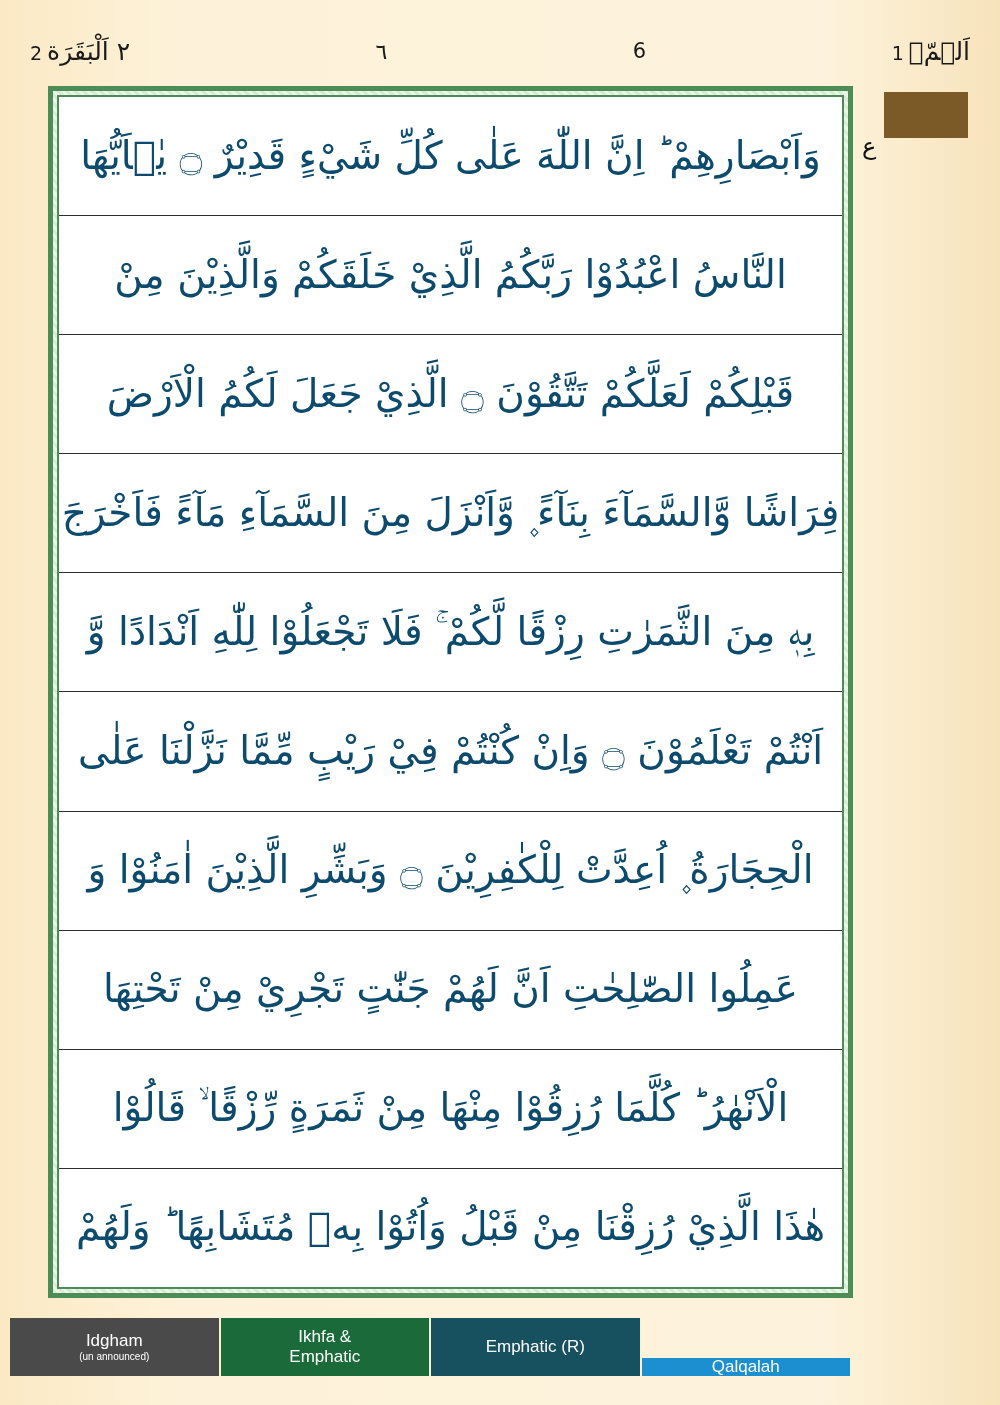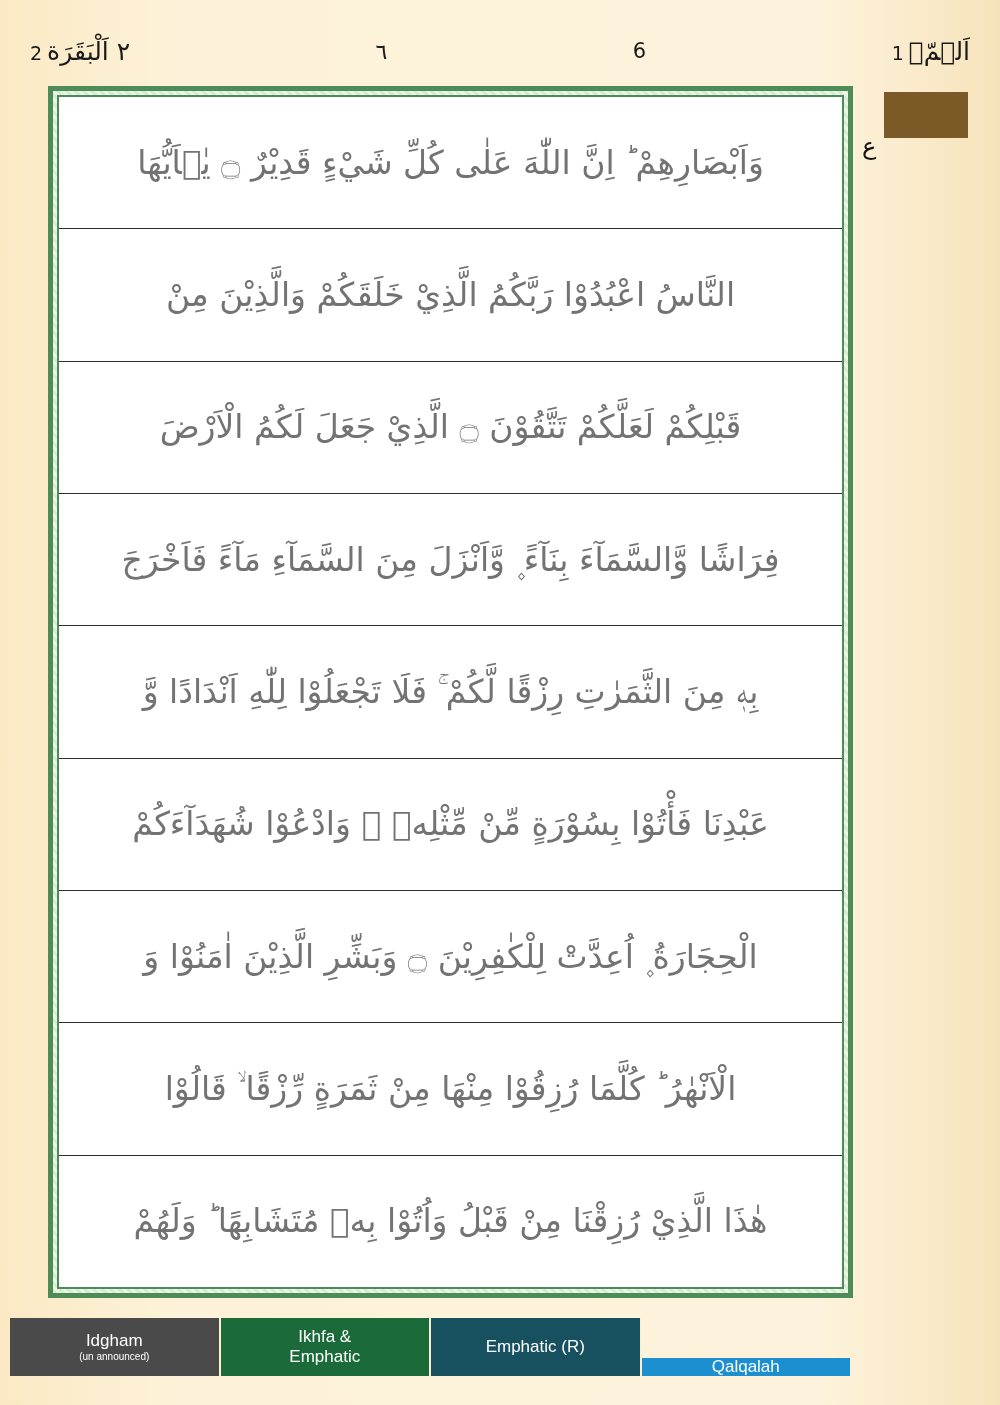--- a/index.html
+++ b/index.html
@@ -77,23 +77,23 @@
     align-items: center;
     justify-content: center;
     direction: rtl;
     padding: 0 10px;
     box-sizing: border-box;
     overflow: hidden;
   }
   .aya-line:last-child { border-bottom: none; }
   .aya-text {
     font-family: "DejaVu Sans", sans-serif;
-    font-size: 33px;
+    font-size: 39px;
     line-height: 1.15;
-    color: #737373;
+    color: #0c4a6e;
     white-space: nowrap;
     direction: rtl;
     unicode-bidi: isolate;
   }
 
   
   .ruku {
     position: absolute;
     top: 132px;
     left: 862px;
@@ -169,24 +169,27 @@
       <div class="aya-line">
         <div class="aya-text">قَبْلِكُمْ لَعَلَّكُمْ تَتَّقُوْنَ ۝ الَّذِيْ جَعَلَ لَكُمُ الْاَرْضَ</div>
       </div>
       <div class="aya-line">
         <div class="aya-text">فِرَاشًا وَّالسَّمَآءَ بِنَآءً ۪ وَّاَنْزَلَ مِنَ السَّمَآءِ مَآءً فَاَخْرَجَ</div>
       </div>
       <div class="aya-line">
         <div class="aya-text">بِهٖ مِنَ الثَّمَرٰتِ رِزْقًا لَّكُمْ ۚ فَلَا تَجْعَلُوْا لِلّٰهِ اَنْدَادًا وَّ</div>
       </div>
       <div class="aya-line">
-        <div class="aya-text">عَبْدِنَا فَأْتُوْا بِسُوْرَةٍ مِّنْ مِّثْلِهٖ ۪ وَادْعُوْا شُهَدَآءَكُمْ</div>
+        <div class="aya-text">اَنْتُمْ تَعْلَمُوْنَ ۝ وَاِنْ كُنْتُمْ فِيْ رَيْبٍ مِّمَّا نَزَّلْنَا عَلٰى</div>
       </div>
       <div class="aya-line">
         <div class="aya-text">الْحِجَارَةُ ۪ اُعِدَّتْ لِلْكٰفِرِيْنَ ۝ وَبَشِّرِ الَّذِيْنَ اٰمَنُوْا وَ</div>
+      </div>
+      <div class="aya-line">
+        <div class="aya-text">عَمِلُوا الصّٰلِحٰتِ اَنَّ لَهُمْ جَنّٰتٍ تَجْرِيْ مِنْ تَحْتِهَا</div>
       </div>
       <div class="aya-line">
         <div class="aya-text">الْاَنْهٰرُ ؕ كُلَّمَا رُزِقُوْا مِنْهَا مِنْ ثَمَرَةٍ رِّزْقًا ۙ قَالُوْا</div>
       </div>
       <div class="aya-line">
         <div class="aya-text">هٰذَا الَّذِيْ رُزِقْنَا مِنْ قَبْلُ وَاُتُوْا بِهٖ مُتَشَابِهًا ؕ وَلَهُمْ</div>
       </div>
     </div>
   </div>
 

